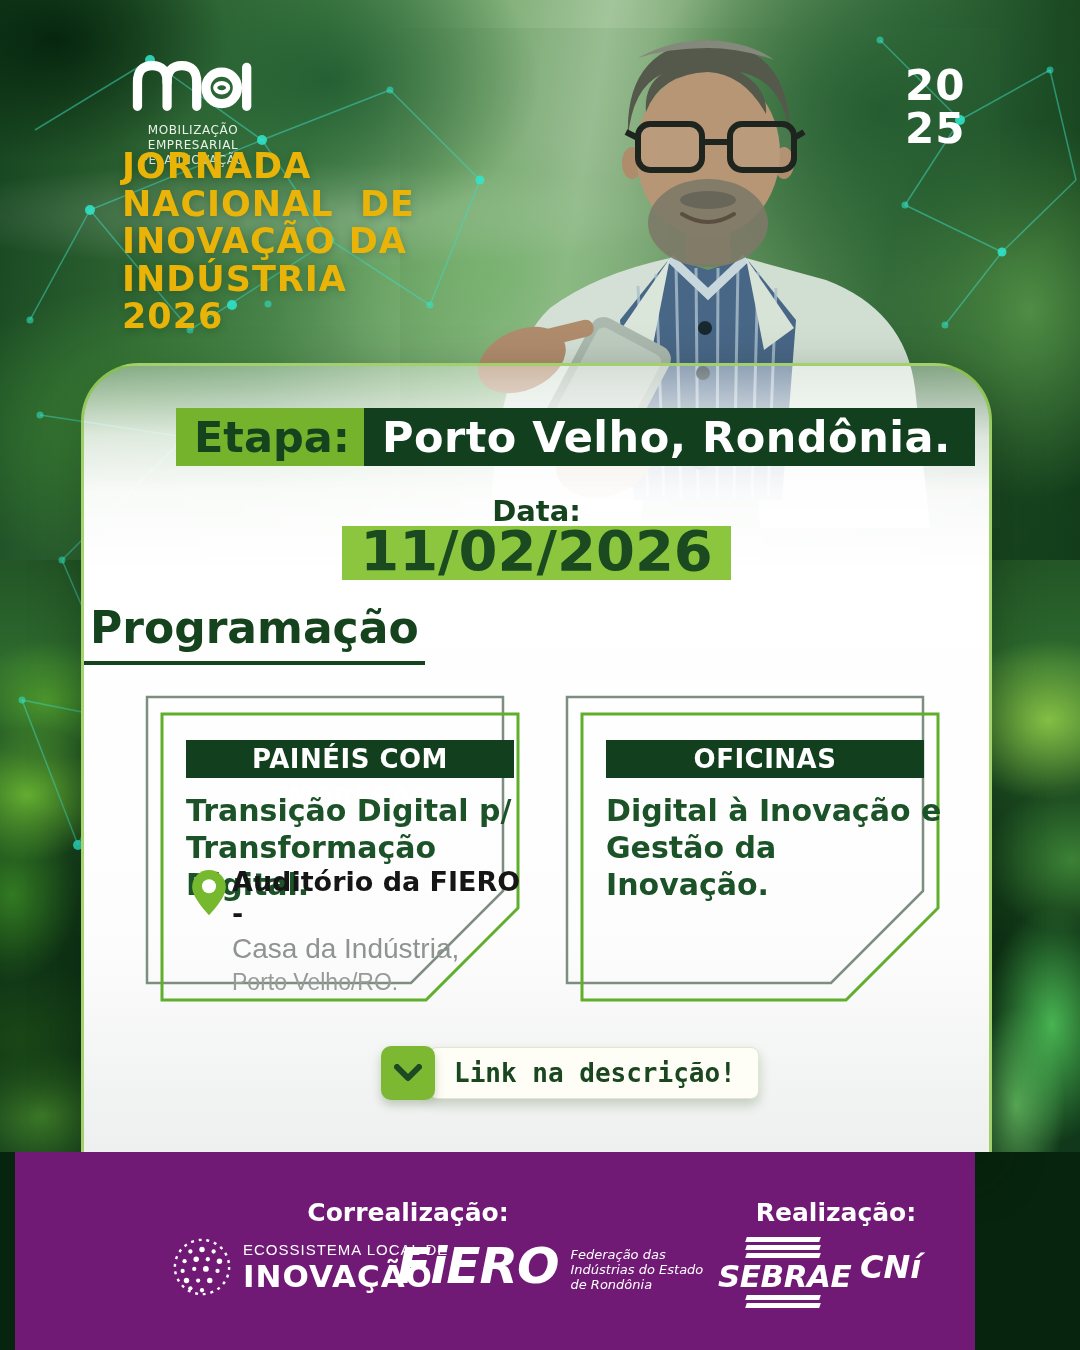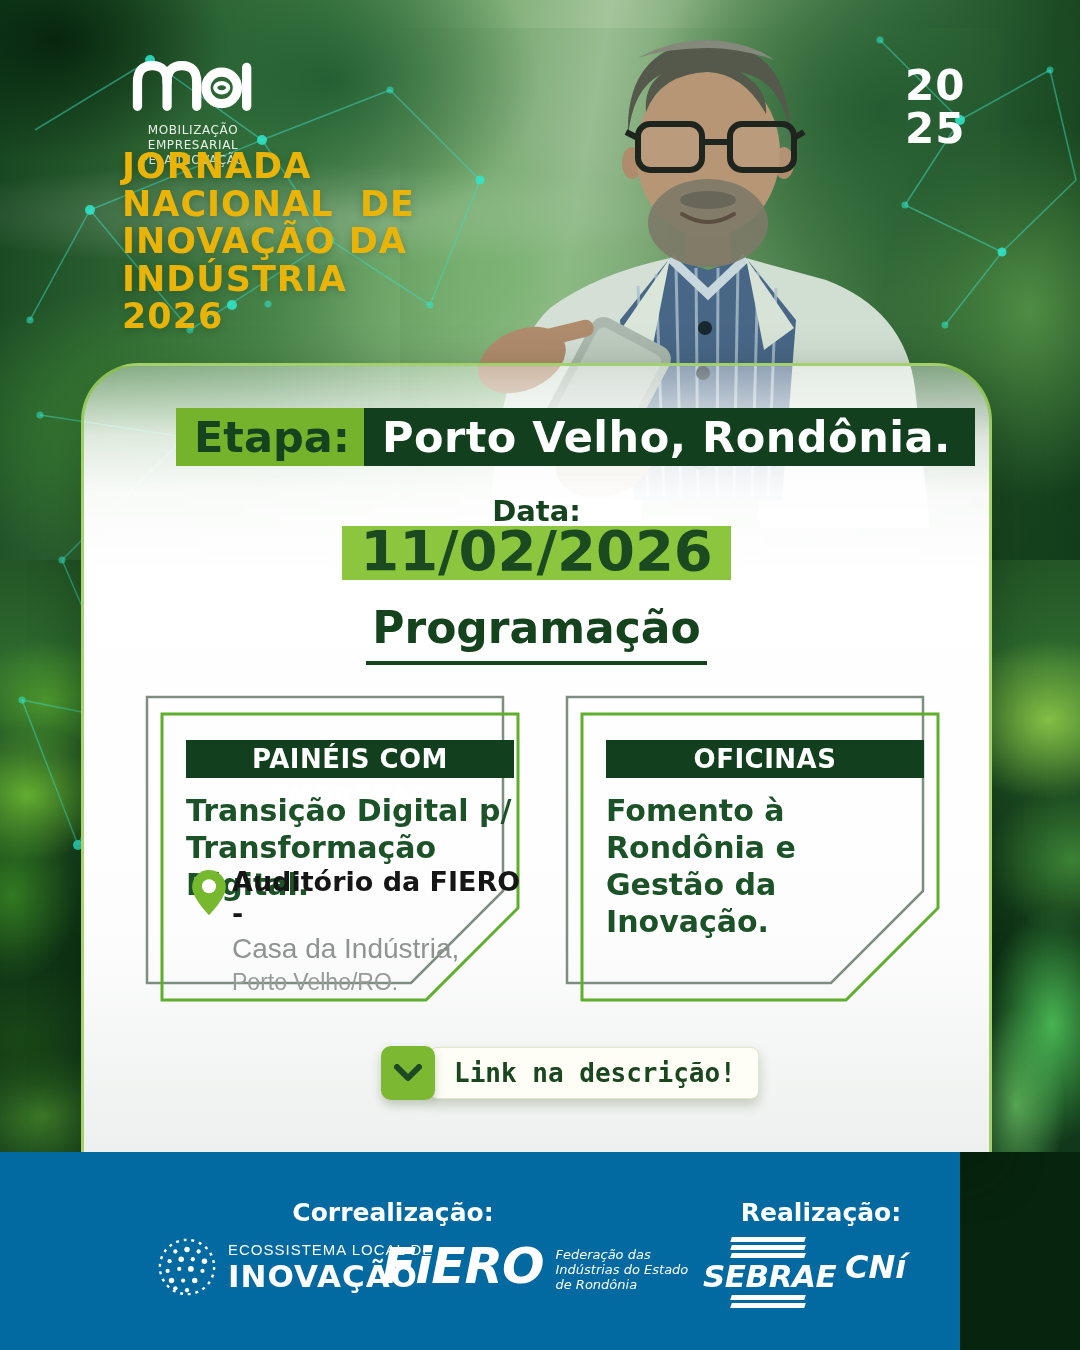--- a/index.html
+++ b/index.html
@@ -48,21 +48,21 @@
   .stage{position:absolute;left:92px;top:42px;display:flex;}
   .stage-label{background:#75b32d;color:#14431d;font-size:43px;font-weight:bold;
     line-height:58px;padding:0 14px 0 18px;}
   .stage-value{background:#123f1d;color:#ffffff;font-size:43px;font-weight:bold;
     line-height:58px;padding:0 24px 0 18px;letter-spacing:.5px;}
   .date-label{position:absolute;top:128px;left:0;width:100%;text-align:center;
     color:#15431e;font-size:29px;font-weight:bold;}
   .date-wrap{position:absolute;top:160px;left:0;width:100%;text-align:center;}
   .date-value{display:inline-block;background:#8cc63e;color:#1b4a21;font-size:56px;
     font-weight:bold;line-height:46px;padding:2px 18px 6px;}
-  .schedule-wrap{position:absolute;top:236px;left:0;width:100%;text-align:center;}
+  .schedule-wrap{position:absolute;top:236px;left:0;width:100%;text-align:left;}
   .schedule-title{display:inline-block;color:#15431e;font-size:44px;font-weight:bold;
     border-bottom:4px solid #15431e;padding:0 6px 8px;}
   
   .panel{position:absolute;width:376px;height:316px;top:330px;}
   .panel.left{left:62px;} .panel.right{left:482px;}
   .panel svg.frame{position:absolute;left:0;top:0;overflow:visible;}
   .panel-header{position:absolute;left:40px;top:44px;height:38px;background:#123f1d;
     color:#fff;font-size:26px;font-weight:bold;letter-spacing:.5px;text-align:center;line-height:38px;}
   .panel.left .panel-header{width:328px;} .panel.right .panel-header{width:318px;}
   .panel-topic{position:absolute;left:40px;top:96px;color:#1b5227;font-size:30px;
@@ -76,21 +76,21 @@
   
   .cta{position:absolute;left:297px;top:680px;display:flex;align-items:center;}
   .cta-icon{width:54px;height:54px;background:#7cb832;border-radius:10px;display:flex;
     align-items:center;justify-content:center;z-index:2;box-shadow:0 5px 10px rgba(40,70,20,.25);}
   .cta-pill{height:50px;background:#fffef6;border:1px solid #e0e7cd;border-radius:8px;
     margin-left:-6px;padding:0 22px 0 24px;display:flex;align-items:center;
     box-shadow:0 6px 12px rgba(40,70,20,.22);}
   .cta-text{font-family:"DejaVu Sans Mono","Liberation Mono",monospace;font-size:26px;
     color:#1a4620;font-weight:bold;}
   
-  .footer{position:absolute;left:0;top:1152px;width:960px;height:198px;background:#0369a1;z-index:6;}
+  .footer{position:absolute;left:15px;top:1152px;width:960px;height:198px;background:#701a75;z-index:6;}
   .foot-label{position:absolute;top:46px;color:#fff;font-size:25px;font-weight:bold;text-align:center;}
   .foot-label.co{left:270px;width:246px;} .foot-label.real{left:728px;width:186px;}
   .eli{position:absolute;left:156px;top:84px;display:flex;align-items:center;}
   .eli-text{margin-left:10px;color:#fff;}
   .eli-l1{font-size:15px;letter-spacing:1px;line-height:18px;font-family:"Liberation Sans",sans-serif;}
   .eli-l2{font-size:31px;font-weight:bold;letter-spacing:1px;line-height:34px;}
   .fiero{position:absolute;left:382px;top:88px;display:flex;color:#fff;}
   .fiero-text{font-size:50px;font-weight:bold;font-style:italic;letter-spacing:-1px;line-height:52px;}
   .fiero-sub{margin-left:12px;padding-top:7px;font-size:13px;font-style:italic;line-height:15px;}
   .sebrae{position:absolute;left:703px;top:82px;width:130px;text-align:center;color:#fff;}
@@ -274,21 +274,21 @@
       </div>
     </div>
 
     <div class="panel right">
       <svg class="frame" width="376" height="316" viewBox="0 0 376 316">
         <path d="M1 1 H357 V195 L265 287 H1 Z" fill="none" stroke="#7d8e80" stroke-width="2.5"></path>
         <path d="M16 18 H372 V212 L280 304 H16 Z" fill="none" stroke="#5fae2c" stroke-width="3"></path>
       </svg>
       <div class="panel-header">OFICINAS</div>
       <div class="panel-topic">
-        <div>Fomento à Rondônia e</div>
+        <div>Digital à Inovação e</div>
         <div>Gestão da Inovação.</div>
       </div>
     </div>
 
     <div class="cta">
       <div class="cta-icon">
         <svg width="28" height="18" viewBox="0 0 28 18">
           <polyline points="3,3 14,14 25,3" fill="none" stroke="#1d4a22" stroke-width="6" stroke-linecap="round" stroke-linejoin="round"></polyline>
         </svg>
       </div>

